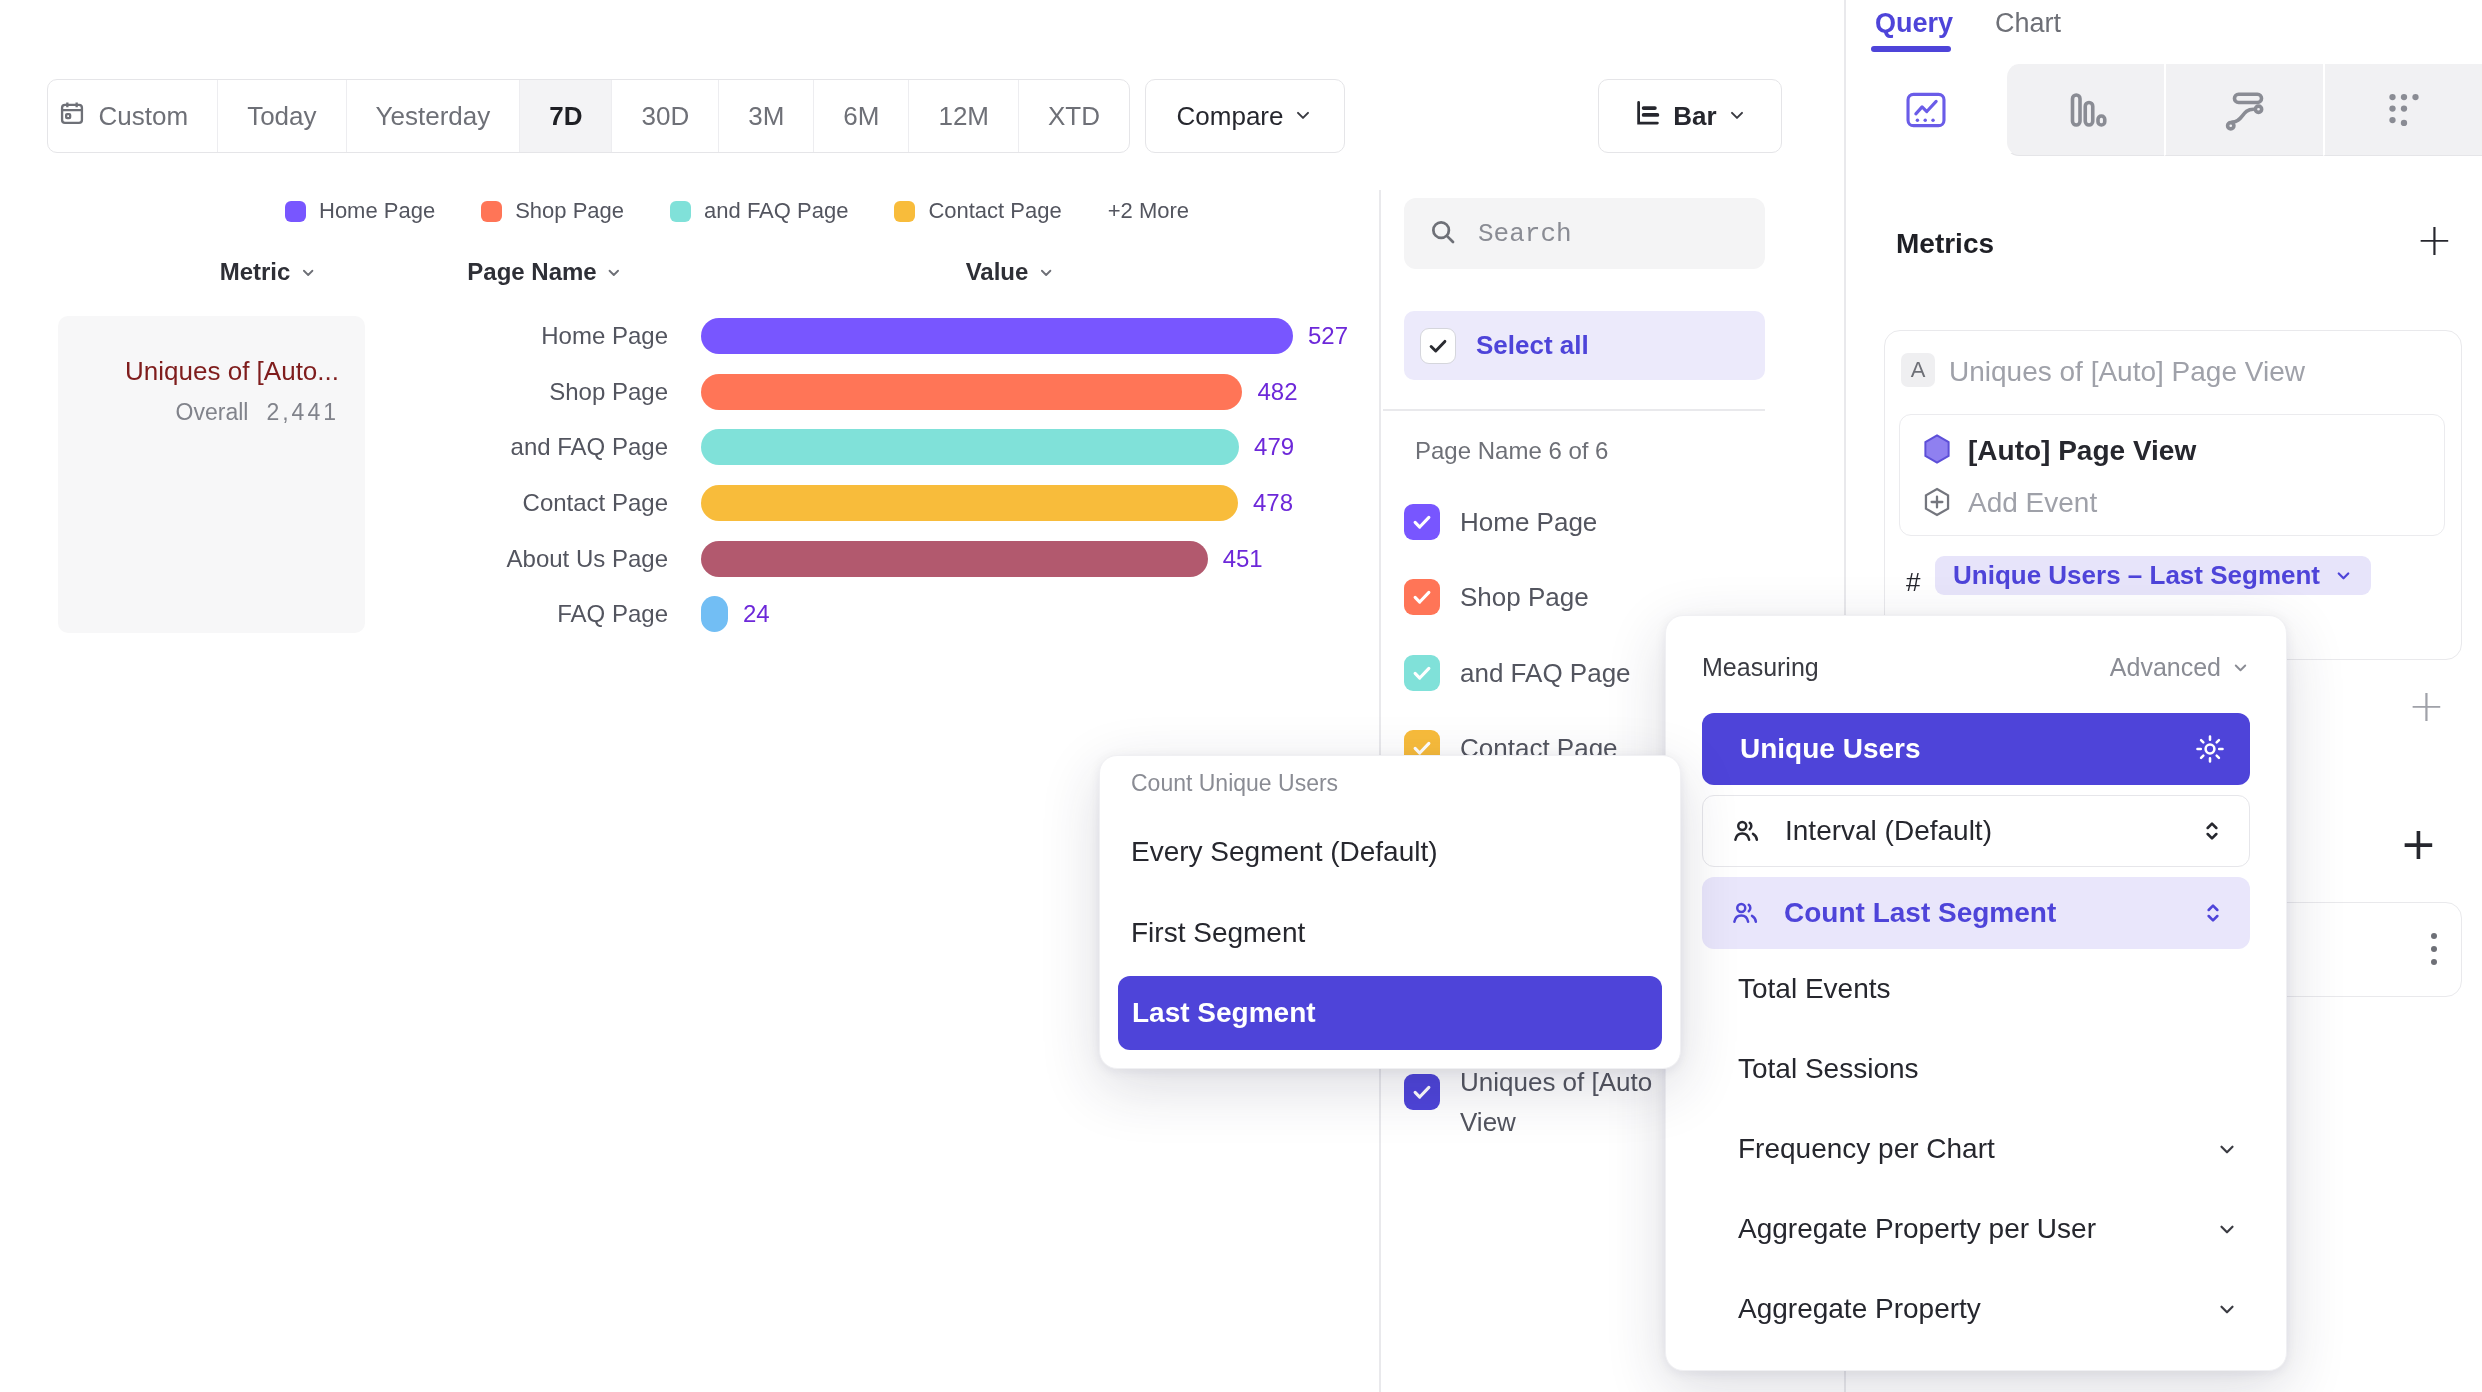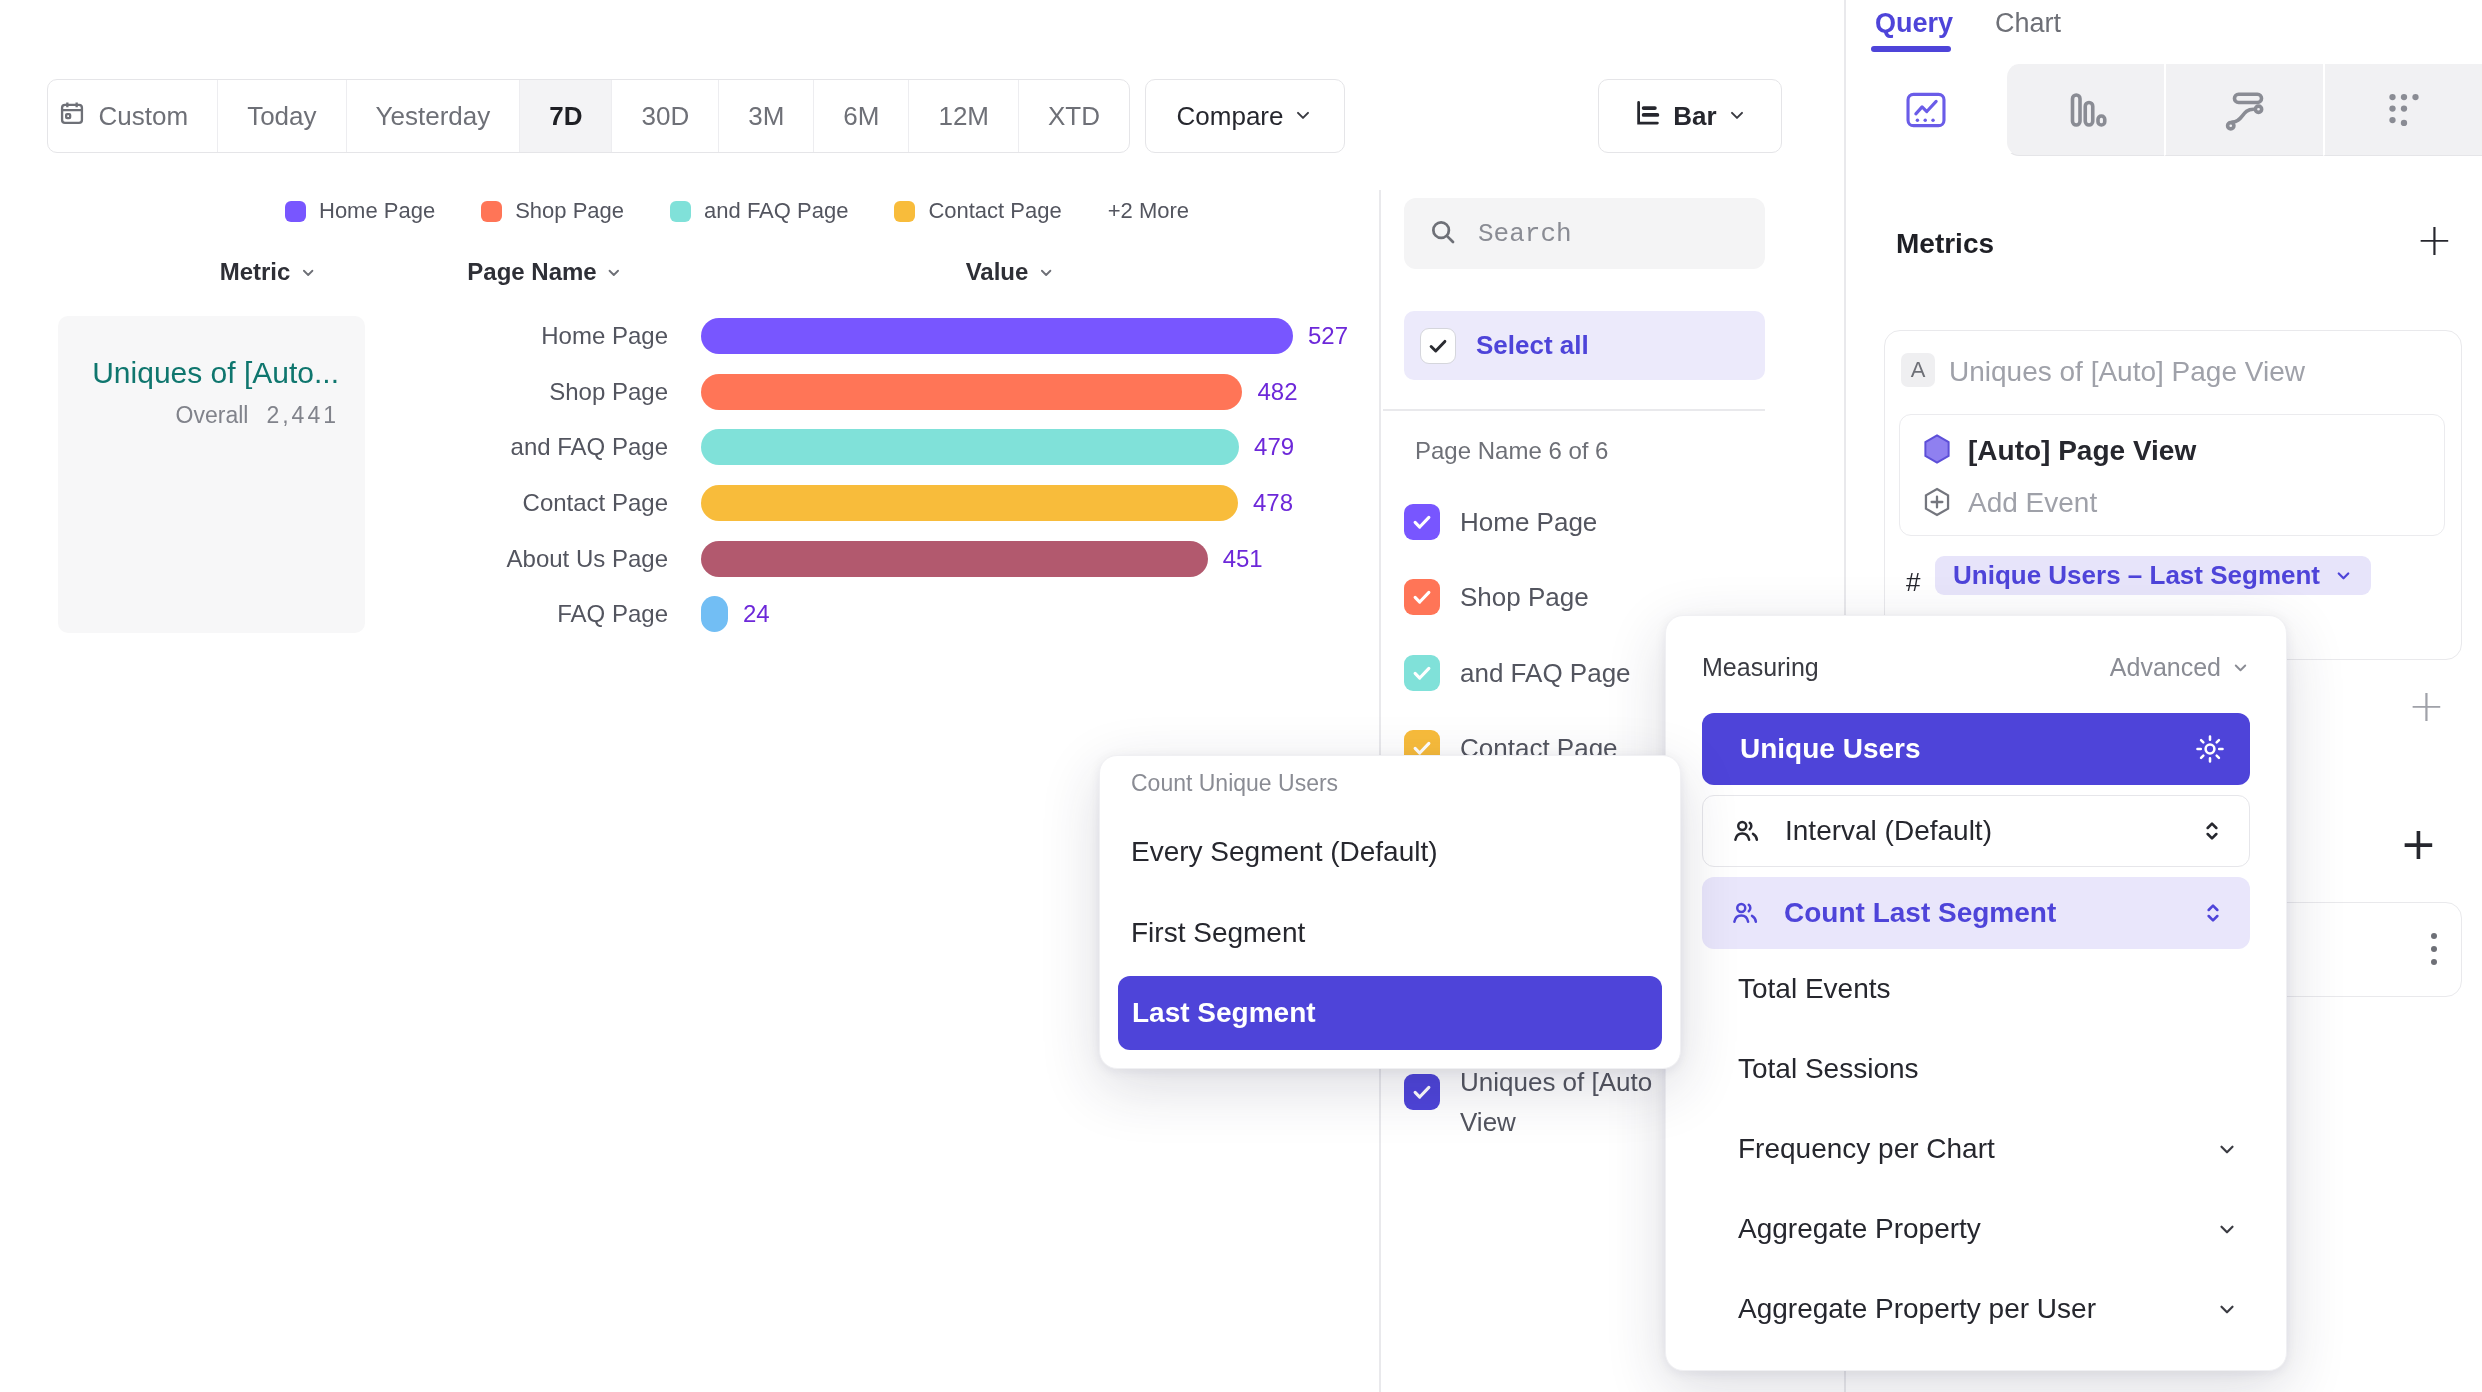--- a/index.html
+++ b/index.html
@@ -24,21 +24,21 @@
   .swatch{width:21px;height:21px;border-radius:6px;display:inline-block;}
 
   
   .th{position:absolute;top:258px;transform:translateX(-50%);display:flex;align-items:center;gap:9px;
       font-size:24px;font-weight:700;color:#2E2F36;}
   .th svg{color:#6E7077;}
 
   
   .metric-tile{left:58px;top:316px;width:307px;height:317px;background:#F7F7F8;border-radius:10px;
                text-align:right;padding:40px 26px 0 0;box-sizing:border-box;}
-  .mt-name{font-size:30px;color:#0f766e;margin-bottom:12px;}
+  .mt-name{font-size:26px;color:#7f1d1d;margin-bottom:12px;}
   .mt-overall{font-size:23px;color:#81838B;display:flex;justify-content:flex-end;gap:18px;}
   .mt-overall .val{letter-spacing:3px;}
 
   
   .crow{position:absolute;left:0;width:1370px;height:36px;}
   .crow-label{position:absolute;left:300px;width:368px;top:4px;text-align:right;font-size:24px;color:#53555F;}
   .crow-barwrap{position:absolute;left:701px;top:0;height:36px;display:flex;align-items:center;gap:15px;}
   .crow-bar{height:36px;border-radius:18px;min-width:10px;}
   .crow-value{font-size:24px;color:#6d28d9;}
 
@@ -491,29 +491,29 @@
     </div>
   <div class="mitem">
     <span>Frequency per Chart</span>
     <span class="rt">
         <svg width="22" height="22" viewBox="0 0 24 24" fill="none" stroke="currentColor" stroke-width="2.4" stroke-linecap="round" stroke-linejoin="round">
           <path d="M6 9.5l6 6 6-6"></path>
         </svg>
       </span>
   </div>
   <div class="mitem">
-    <span>Aggregate Property</span>
+    <span>Aggregate Property per User</span>
     <span class="rt">
         <svg width="22" height="22" viewBox="0 0 24 24" fill="none" stroke="currentColor" stroke-width="2.4" stroke-linecap="round" stroke-linejoin="round">
           <path d="M6 9.5l6 6 6-6"></path>
         </svg>
       </span>
   </div>
   <div class="mitem">
-    <span>Aggregate Property per User</span>
+    <span>Aggregate Property</span>
     <span class="rt">
         <svg width="22" height="22" viewBox="0 0 24 24" fill="none" stroke="currentColor" stroke-width="2.4" stroke-linecap="round" stroke-linejoin="round">
           <path d="M6 9.5l6 6 6-6"></path>
         </svg>
       </span>
   </div>
 </div>
 
 <div class="abs popup countpop">
   <div class="cp-title">Count Unique Users</div>

